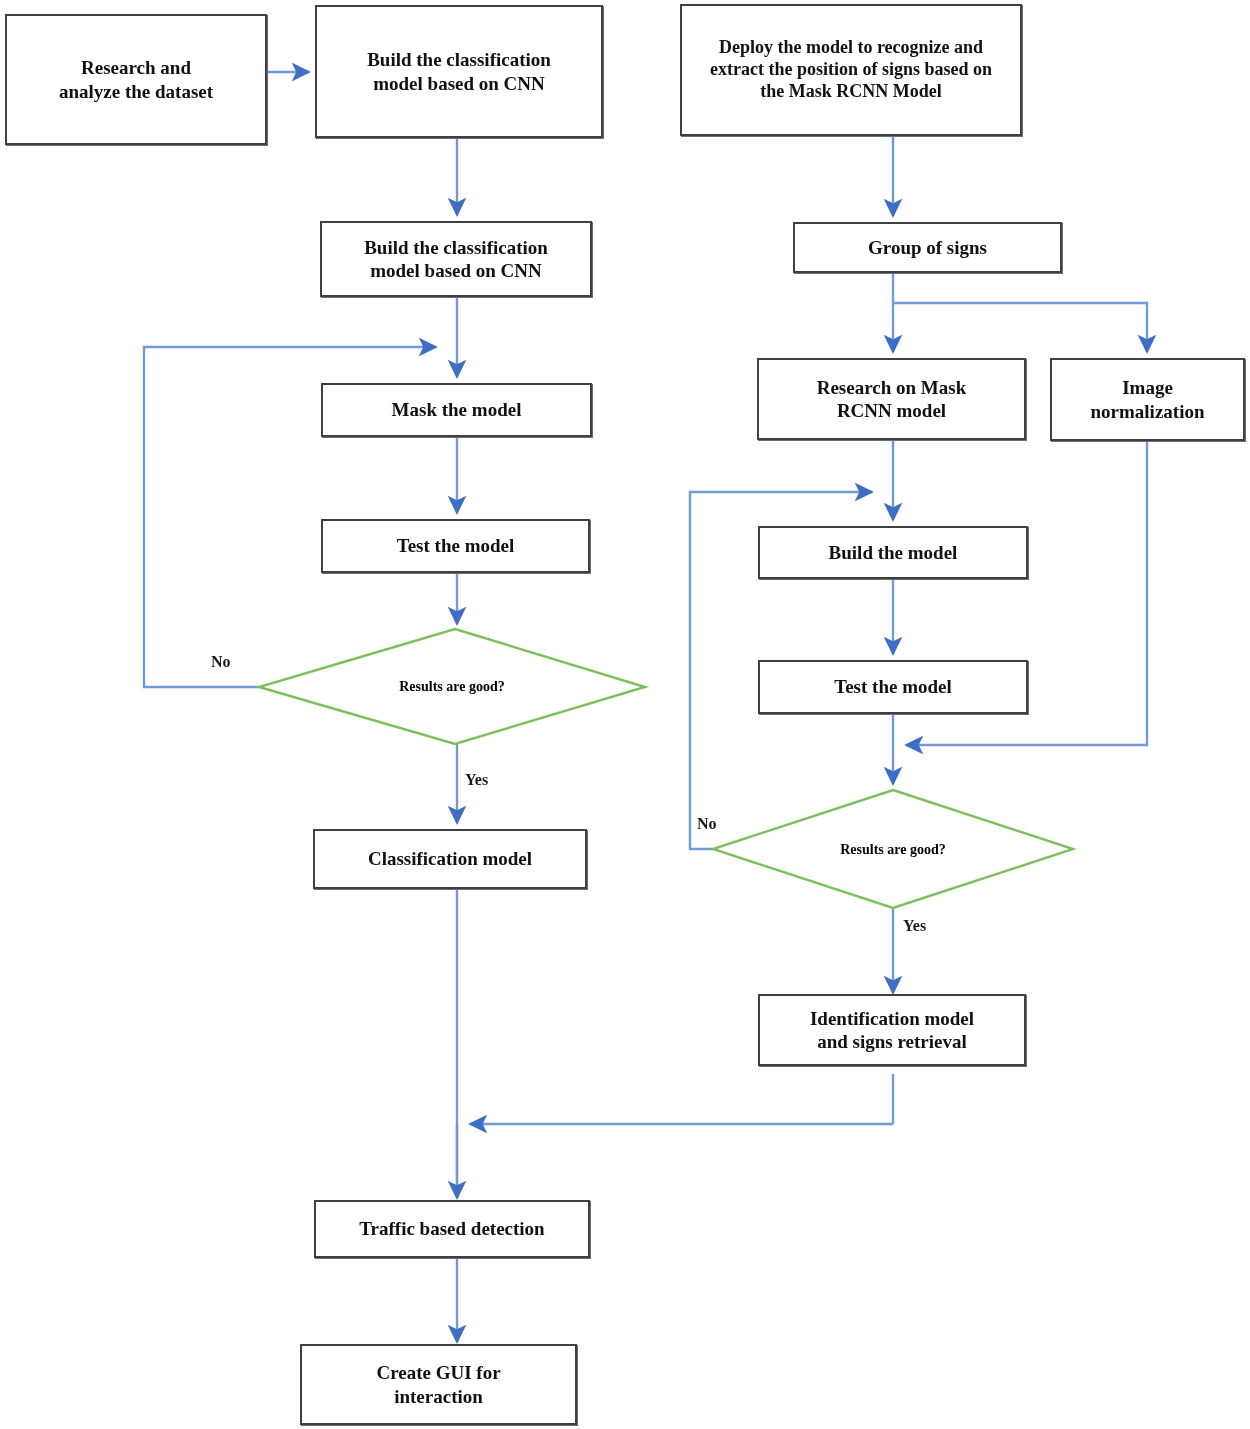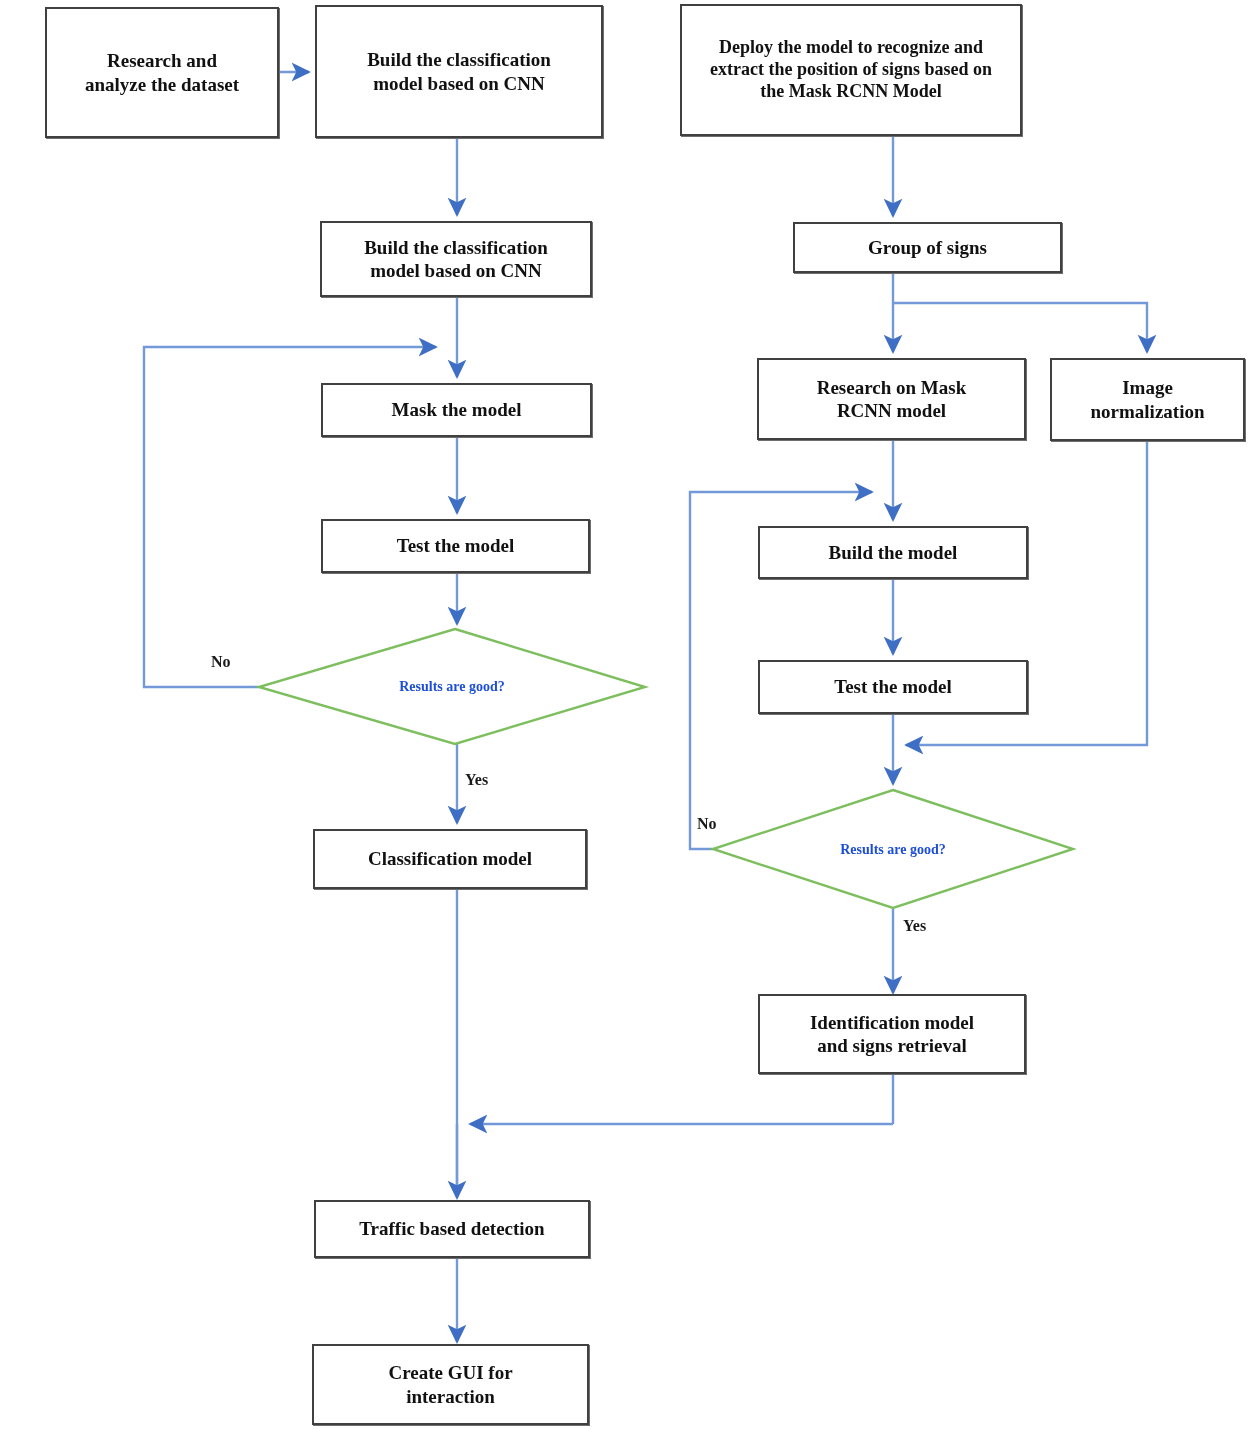--- a/index.html
+++ b/index.html
@@ -51,21 +51,21 @@
   }
   .decision .dia-label {
     position: absolute;
     left: 0;
     right: 0;
     top: 50%;
     transform: translateY(-50%);
     text-align: center;
     font-weight: bold;
     font-size: 14px;
-    color: #1d4ed8;
+    color: #000000;
   }
   .edge-label {
     position: absolute;
     font-weight: bold;
     font-size: 16px;
     color: #1a1a1a;
     z-index: 4;
     white-space: nowrap;
   }
 </style>
@@ -124,21 +124,21 @@
 
       <path d="M893,1074 L893,1124"></path>
     </g>
 
     <g fill="#ffffff" stroke="#7dbe5e" stroke-width="2.4">
       <polygon points="455,629 645,687 455,744 259,687"></polygon>
       <polygon points="893,790 1073,849 893,908 713,849"></polygon>
     </g>
   </svg>
 
-  <div class="node" style="left:5px; top:7px; width:234px; height:131px; font-size:19px;margin-left:40px;">
+  <div class="node" style="left:5px; top:14px; width:262px; height:131px; font-size:19px;">
     <span>Research and<br>analyze the dataset</span>
   </div>
 
   <div class="node" style="left:315px; top:5px; width:288px; height:133px; font-size:19px;">
     <span>Build the classification<br>model based on CNN</span>
   </div>
 
   <div class="node" style="left:680px; top:4px; width:342px; height:132px; font-size:18px;">
     <span>Deploy the model to recognize and<br>extract the position of signs based on<br>the Mask RCNN Model</span>
   </div>
@@ -172,29 +172,29 @@
   </div>
 
   <div class="node" style="left:758px; top:660px; width:270px; height:54px; font-size:19px;">
     <span>Test the model</span>
   </div>
 
   <div class="node" style="left:313px; top:829px; width:274px; height:60px; font-size:19px;">
     <span>Classification model</span>
   </div>
 
-  <div class="node" style="left:758px; top:994px; width:268px; height:80px; font-size:19px;">
+  <div class="node" style="left:758px; top:994px; width:268px; height:72px; font-size:19px;">
     <span>Identification model<br>and signs retrieval</span>
   </div>
 
   <div class="node" style="left:314px; top:1200px; width:276px; height:58px; font-size:19px;">
     <span>Traffic based detection</span>
   </div>
 
-  <div class="node" style="left:312px; top:1344px; width:277px; height:81px; font-size:19px;">
+  <div class="node" style="left:300px; top:1344px; width:277px; height:81px; font-size:19px;">
     <span>Create GUI for<br>interaction</span>
   </div>
 
   <div class="decision" style="left:259px; top:629px; width:386px; height:115px;">
     <div class="dia-label">Results are good?</div>
   </div>
 
   <div class="decision" style="left:713px; top:790px; width:360px; height:119px;">
     <div class="dia-label">Results are good?</div>
   </div>

